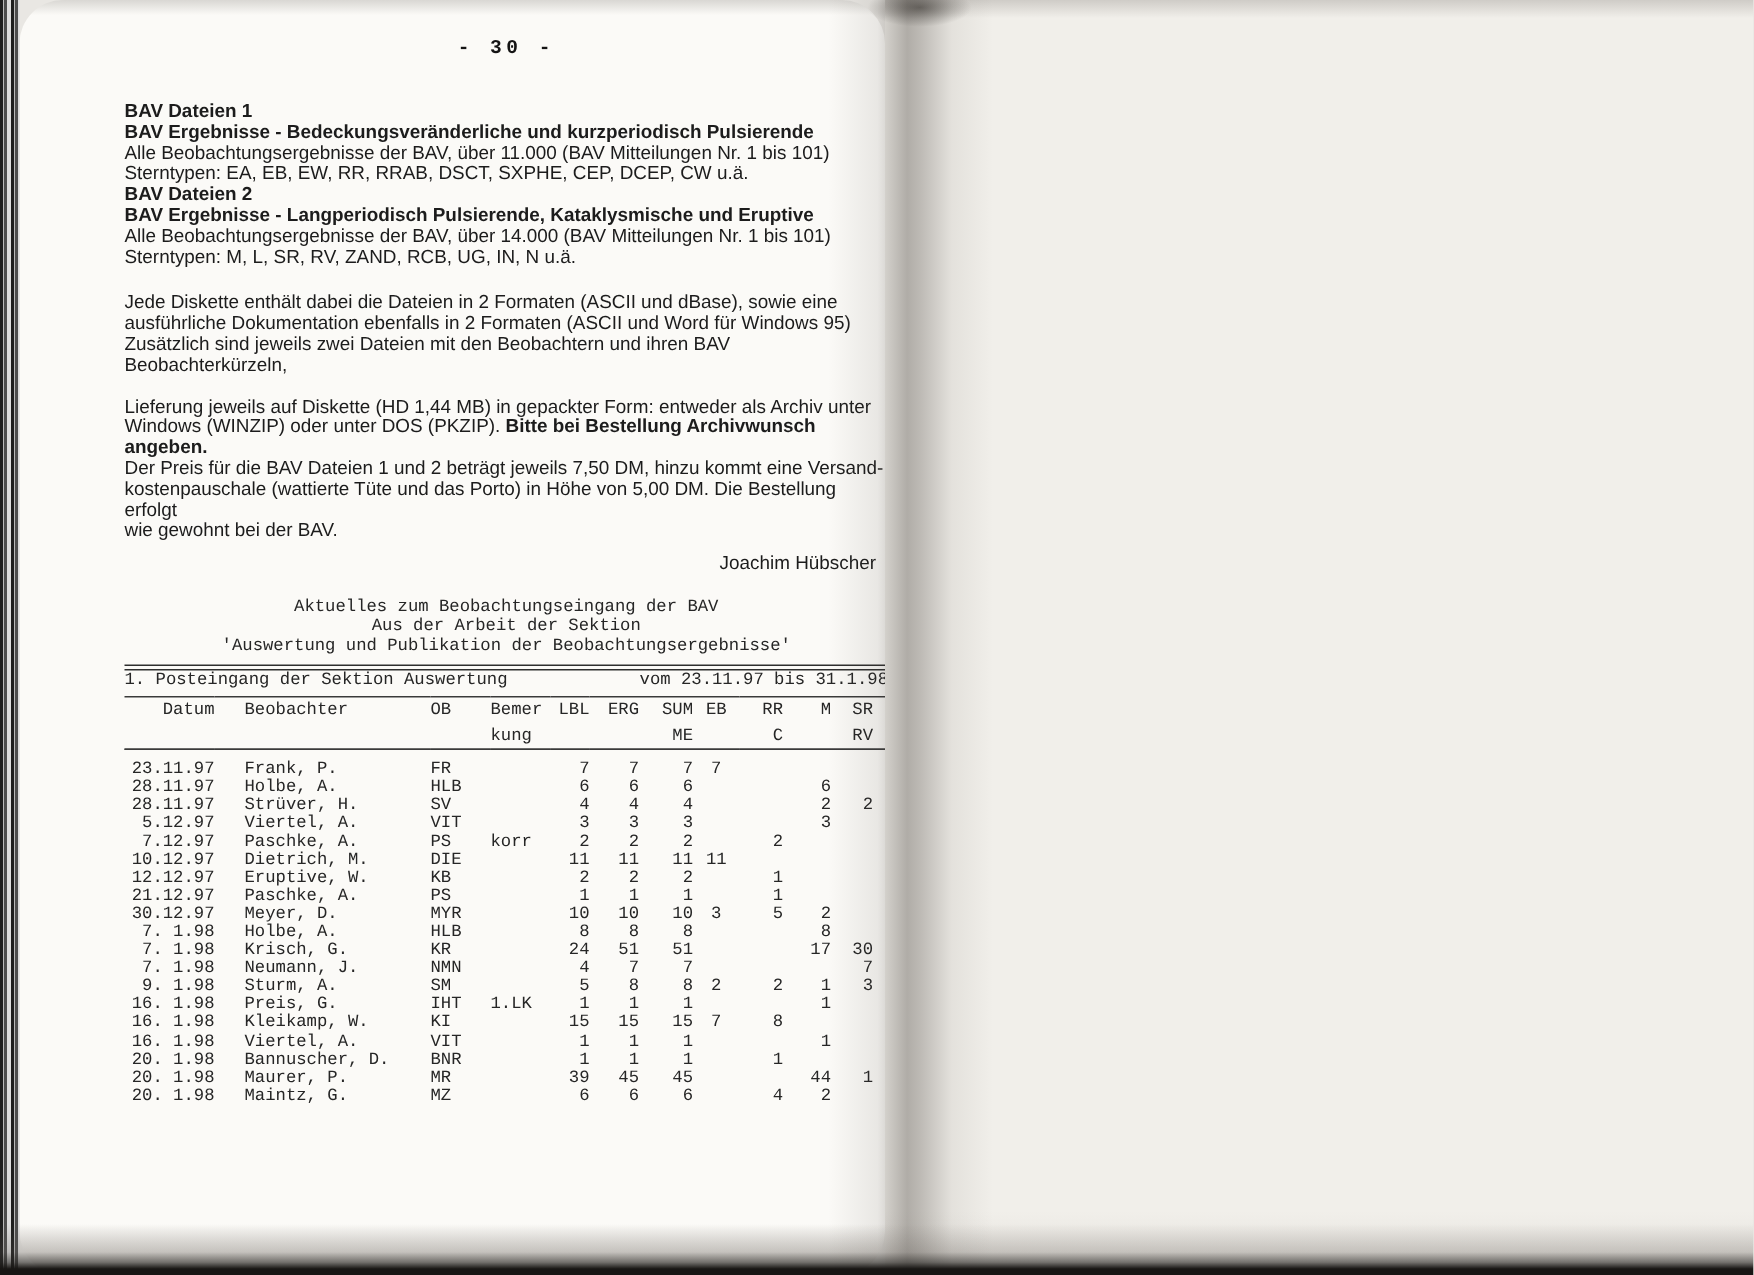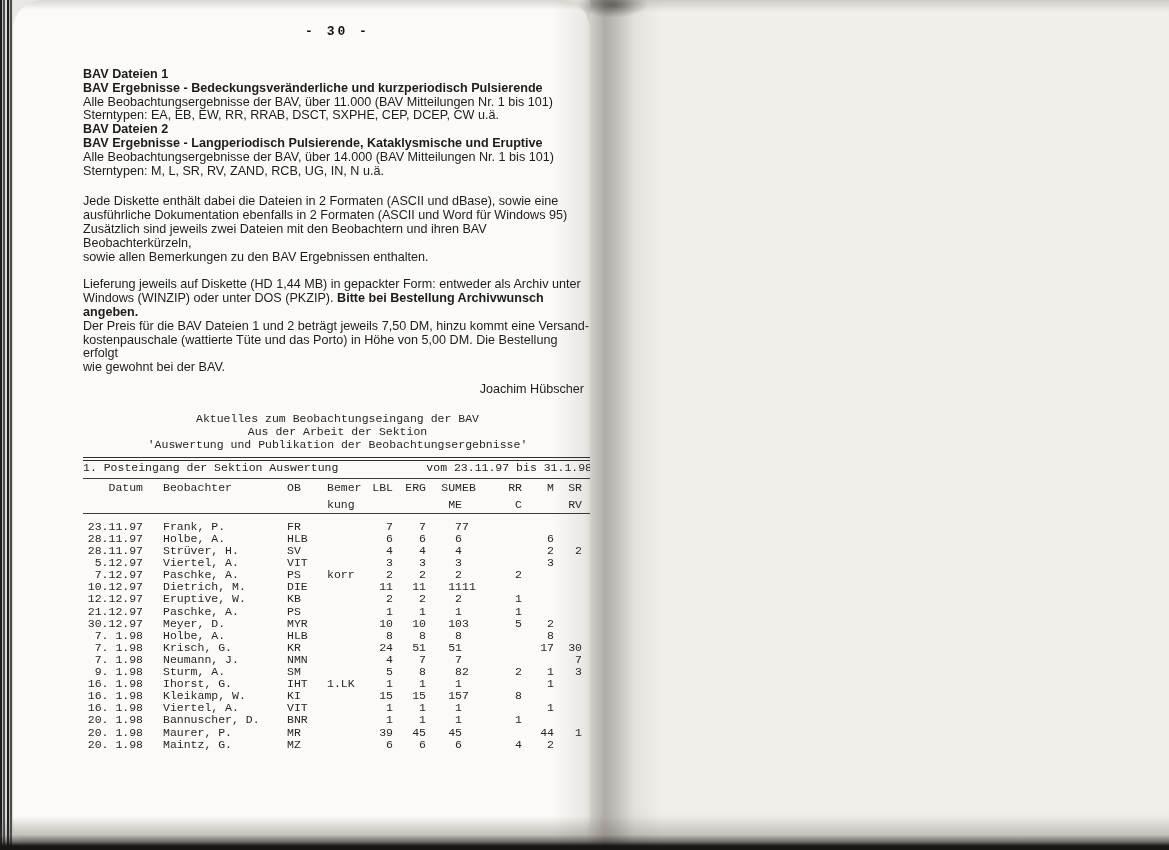--- a/index.html
+++ b/index.html
@@ -52,21 +52,21 @@
   #t1 thead{border-top:1.4px solid #3a3a3a;border-bottom:1.4px solid #3a3a3a;}
   #t1 tbody tr:first-child td{padding-top:7px;}
   
   #t1 .col-datum{width:60px;text-align:right}
   #t1 .col-name{width:124px;padding-left:20px}
   #t1 .col-ob{width:40px}
   #t1 .col-bem{width:40px}
   #t1 .col-lbl{width:26px;text-align:right}
   #t1 .col-erg{width:33px;text-align:right}
   #t1 .col-sum{width:36px;text-align:right}
-  #t1 .col-eb{width:31px;text-align:left}
+  #t1 .col-eb{width:31px;text-align:center}
   #t1 .col-rr{width:29px;text-align:right}
   #t1 .col-m{width:32px;text-align:right}
   #t1 .col-sr{width:28px;text-align:right}
   #t1 .col-ug{width:30px;text-align:right}
   thead .col-datum{text-align:left;}
 </style>
 </head>
 <body>
 
 <div class="page" id="left-page">
@@ -82,21 +82,20 @@
         <div><span class="b">BAV Dateien 2</span></div>
         <div><span class="b">BAV Ergebnisse - Langperiodisch Pulsierende, Kataklysmische und Eruptive</span></div>
         <div><span>Alle Beobachtungsergebnisse der BAV, über 14.000 (BAV Mitteilungen Nr. 1 bis 101)</span></div>
         <div><span>Sterntypen: M, L, SR, RV, ZAND, RCB, UG, IN, N u.ä.</span></div>
       </div>
 
     <div class="sans" style="margin-bottom:14px;">
         <div><span>Jede Diskette enthält dabei die Dateien in 2 Formaten (ASCII und dBase), sowie eine</span></div>
         <div><span>ausführliche Dokumentation ebenfalls in 2 Formaten (ASCII und Word für Windows 95)</span></div>
         <div><span>Zusätzlich sind jeweils zwei Dateien mit den Beobachtern und ihren BAV Beobachterkürzeln,</span></div>
-        <div><span>sowie allen Bemerkungen zu den BAV Ergebnissen enthalten.</span></div>
       </div>
 
     <div class="sans">
         <div><span>Lieferung jeweils auf Diskette (HD 1,44 MB) in gepackter Form: entweder als Archiv unter</span></div>
         <div><span>Windows (WINZIP) oder unter DOS (PKZIP). </span><span class="b">Bitte bei Bestellung Archivwunsch angeben.</span></div>
         <div><span>Der Preis für die BAV Dateien 1 und 2 beträgt jeweils 7,50 DM, hinzu kommt eine Versand-</span></div>
         <div><span>kostenpauschale (wattierte Tüte und das Porto) in Höhe von 5,00 DM. Die Bestellung erfolgt</span></div>
         <div><span>wie gewohnt bei der BAV.</span></div>
       </div>
 
@@ -320,21 +319,21 @@
             <td class="col-erg">8</td>
             <td class="col-sum">8</td>
             <td class="col-eb">2</td>
             <td class="col-rr">2</td>
             <td class="col-m">1</td>
             <td class="col-sr">3</td>
             <td class="col-ug"></td>
           </tr>
           <tr>
             <td class="col-datum">16. 1.98</td>
-            <td class="col-name">Ihorst, G.</td>
+            <td class="col-name">Preis, G.</td>
             <td class="col-ob">IHT</td>
             <td class="col-bem">1.LK</td>
             <td class="col-lbl">1</td>
             <td class="col-erg">1</td>
             <td class="col-sum">1</td>
             <td class="col-eb"></td>
             <td class="col-rr"></td>
             <td class="col-m">1</td>
             <td class="col-sr"></td>
             <td class="col-ug"></td>

